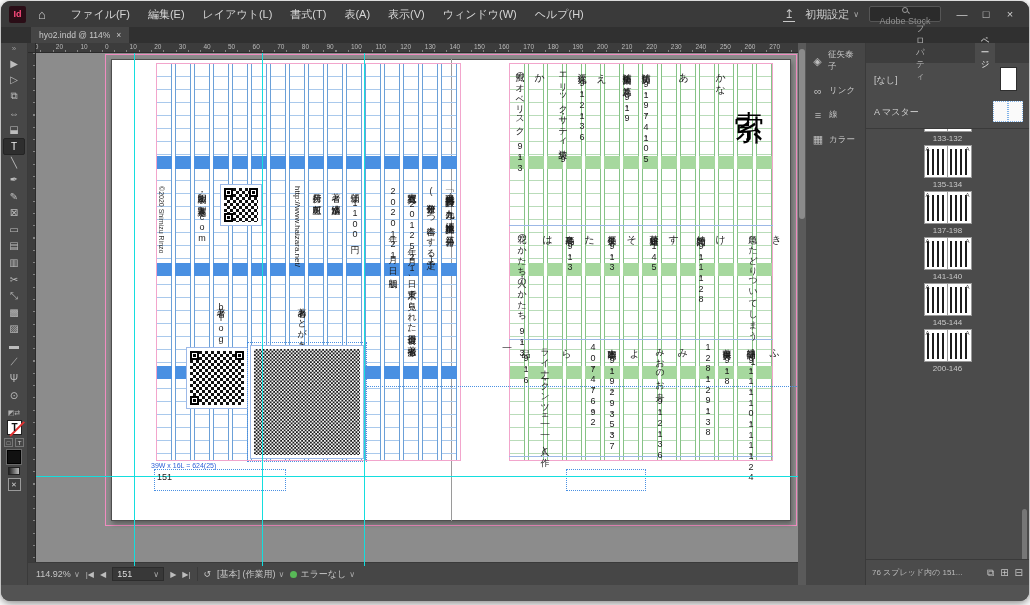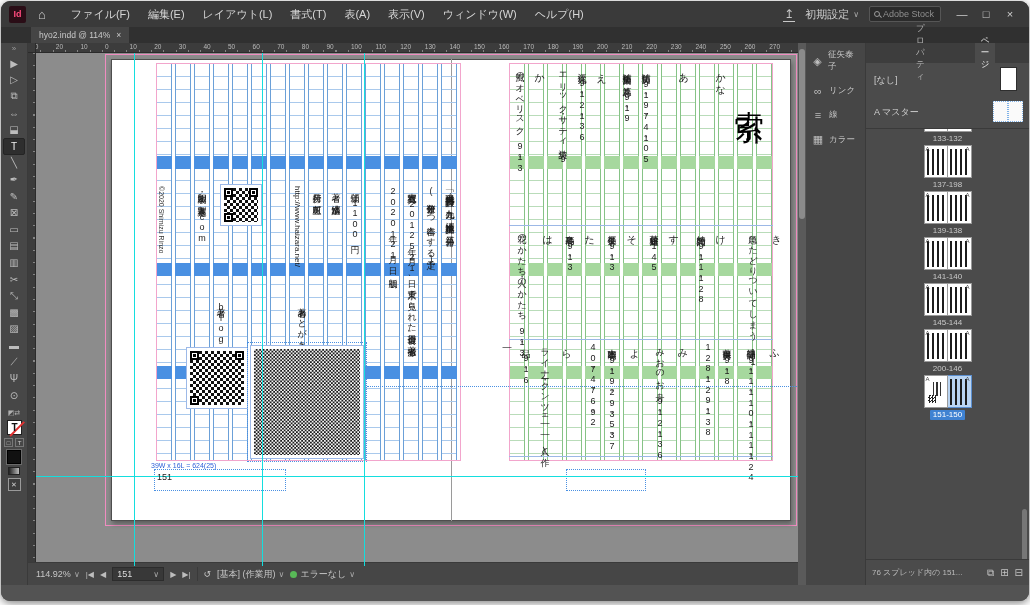--- a/index.html
+++ b/index.html
@@ -9,21 +9,21 @@
   
   .titlebar { position:absolute; left:0; top:0; right:0; height:26px; background:#3a3a3a; display:flex; align-items:center; color:#d6d6d6; font-size:11px; }
   .id-badge { width:17px; height:17px; margin-left:8px; background:#2a0d16; color:#ff4a7d; font-size:9px; font-weight:bold; display:flex; align-items:center; justify-content:center; border-radius:2px; }
   .home-ico { margin-left:12px; font-size:13px; color:#cfcfcf; }
   .menubar { display:flex; margin-left:16px; gap:0; }
   .menu-item { padding:0 9px; line-height:26px; cursor:default;text-align:right; }
   .tb-right { margin-left:auto; display:flex; align-items:center; gap:10px; padding-right:8px; }
   .share-ico { font-size:12px; color:#c8c8c8; border-bottom:1px solid #c8c8c8; padding:0 1px; }
   .ws-chip { display:flex; align-items:center; gap:4px; color:#cfcfcf; }
   .caret { font-size:8px; color:#a8a8a8; }
-  .searchbox { width:72px; height:16px; background:#2b2b2b; border:1px solid #565656; border-radius:2px; display:flex; align-items:center; gap:3px; padding:0 4px; color:#8f8f8f; font-size:9px; }
+  .searchbox { width:72px; height:16px; background:#2b2b2b; border:1px solid #565656; border-radius:2px; display:flex; align-items:center; gap:3px; padding:0 4px; color:#8f8f8f; font-size:9px;flex-direction:column; }
   .mag { width:6px; height:6px; border:1px solid #999; border-radius:50%; position:relative; flex:none; }
   .mag:after { content:""; position:absolute; width:3px; height:1px; background:#999; right:-3px; bottom:-1px; transform:rotate(45deg); }
   .winctl { display:flex; gap:2px; }
   .winctl span { width:22px; text-align:center; line-height:24px; font-size:11px; color:#cfcfcf; }
 
   
   .tabstrip { position:absolute; left:0; top:26px; right:0; height:16px; background:#303030; }
   .doc-tab { position:absolute; left:30px; top:0; height:16px; background:#454545; color:#c9c9c9; font-size:8.5px; display:flex; align-items:center; gap:6px; padding:0 8px; }
 
   
@@ -416,32 +416,32 @@
           </div>
           <div class="spread-item">
             <div class="thumb-pair">
               <div class="pg stripes">
                 <span class="a l">A</span>
               </div>
               <div class="pg stripes">
                 <span class="a r">A</span>
               </div>
             </div>
-            <div class="sp-label">137-198</div>
+            <div class="sp-label">135-134</div>
           </div>
           <div class="spread-item">
             <div class="thumb-pair">
               <div class="pg stripes">
                 <span class="a l">A</span>
               </div>
               <div class="pg stripes">
                 <span class="a r">A</span>
               </div>
             </div>
-            <div class="sp-label">139-138</div>
+            <div class="sp-label">137-198</div>
           </div>
           <div class="spread-item">
             <div class="thumb-pair">
               <div class="pg stripes">
                 <span class="a l">A</span>
               </div>
               <div class="pg stripes">
                 <span class="a r">A</span>
               </div>
             </div>
@@ -461,33 +461,20 @@
           <div class="spread-item">
             <div class="thumb-pair">
               <div class="pg stripes">
                 <span class="a l">A</span>
               </div>
               <div class="pg stripes">
                 <span class="a r">A</span>
               </div>
             </div>
             <div class="sp-label">200-146</div>
-          </div>
-          <div class="spread-item">
-            <div class="thumb-pair">
-              <div class="pg">
-                <span class="blob1"></span>
-                <span class="blob2"></span>
-                <span class="a l">A</span>
-              </div>
-              <div class="pg selpg stripes">
-                <span class="a r">A</span>
-              </div>
-            </div>
-            <div class="sp-label sel">151-150</div>
           </div>
         </div>
       <div class="plist-scroll"></div>
     </div>
     <div class="pbottom">
       <span>76 スプレッド内の 151...</span>
       <span class="grow"></span>
       <span class="pbtn" id="pbtns"><span class="pbtn" style="margin-left: 6px;">⧉</span><span class="pbtn" style="margin-left: 6px;">⊞</span><span class="pbtn" style="margin-left: 6px;">⊟</span></span>
     </div>
   </div>

